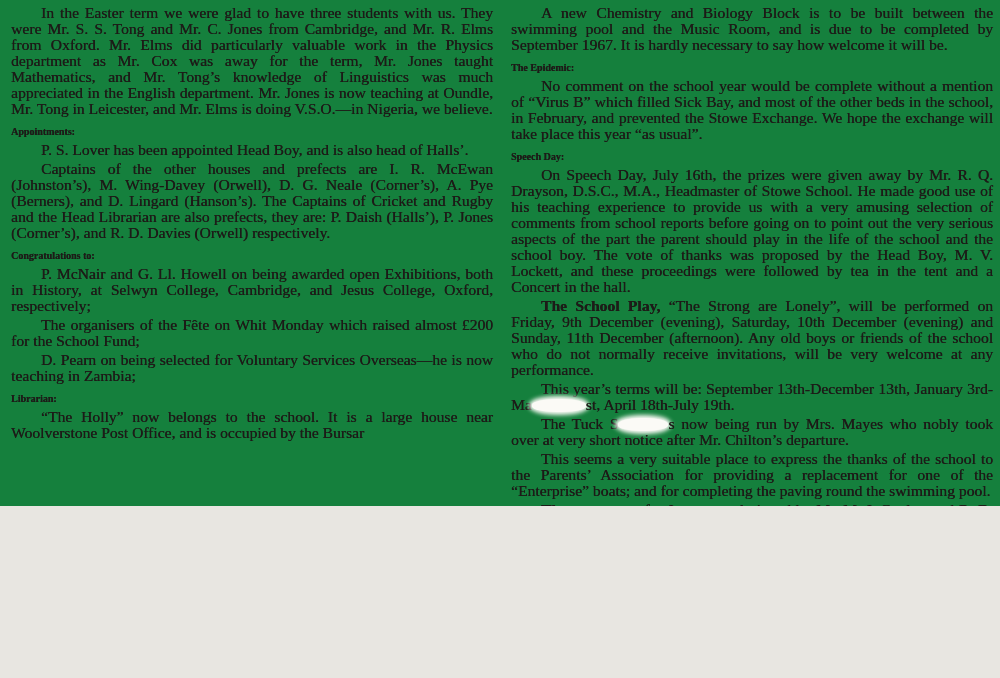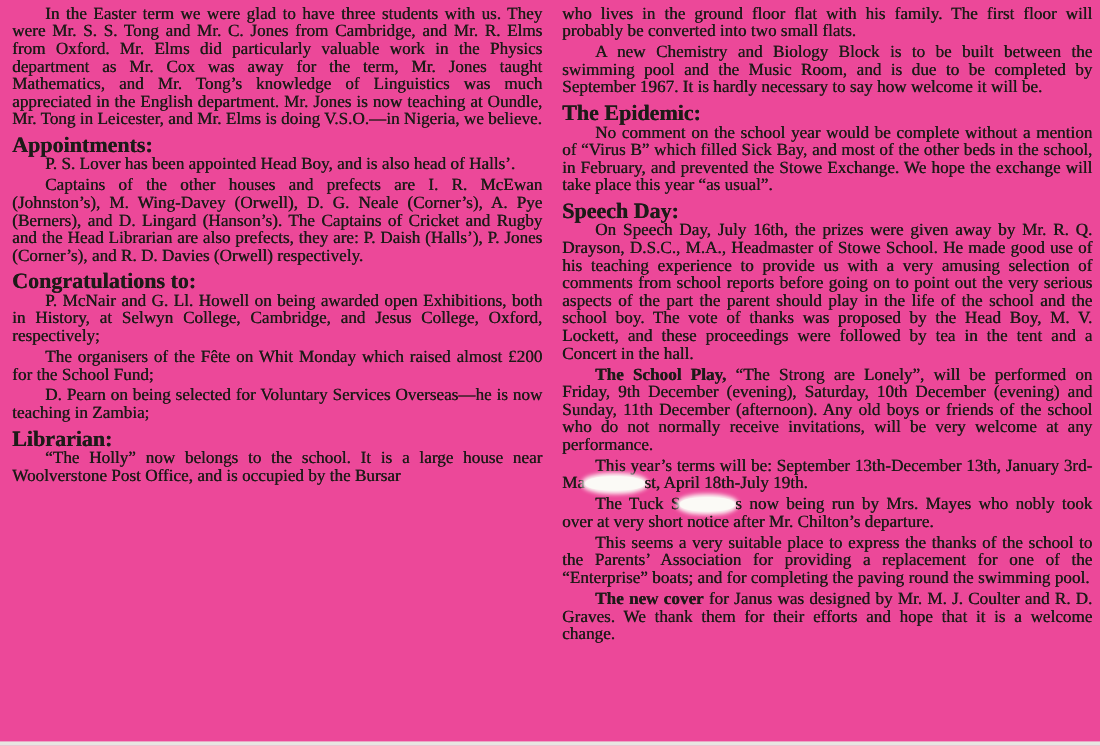--- a/index.html
+++ b/index.html
@@ -1,41 +1,41 @@
 <!DOCTYPE html>
 <html lang="en"><head>
 <meta charset="utf-8">
 <style>
   html,body{margin:0;padding:0;}
   body{background:#e8e6e1;}
   .page{
     position:relative;
-    width:1000px;height:674px;
-    background:#ec4899;
+    width:1000px;height:506px;
+    background:#15803d;
     overflow:hidden;
     font-family:"Liberation Serif", serif;
     color:#1d1b18;
   }
   .col{
     position:absolute;top:5px;width:482px;
   }
   .col-left{left:11px;}
   .col-right{left:511px;}
   p.para{
     margin:0 0 3px 0;
     text-indent:30px;
     text-align:justify;
     font-size:15.6px;
     line-height:16px;
     text-shadow:0.3px 0 0 currentColor;
   }
   p.para.noindent{text-indent:0;}
   h3.heading{
     margin:7px 0 2px 0;
-    font-size:20px;
+    font-size:10px;
     line-height:16px;
     font-weight:bold;
     text-align:left;
     text-shadow:0.3px 0 0 currentColor;
   }
   .bold{font-weight:bold;}
   .blot{
     display:inline-block;
     height:13px;
     vertical-align:-2px;
@@ -54,21 +54,20 @@
       <p class="para"><span>P. S. Lover has been appointed Head Boy, and is also head of Halls’.</span></p>
       <p class="para"><span>Captains of the other houses and prefects are I. R. McEwan (Johnston’s), M. Wing-Davey (Orwell), D. G. Neale (Corner’s), A. Pye (Berners), and D. Lingard (Hanson’s). The Captains of Cricket and Rugby and the Head Librarian are also prefects, they are: P. Daish (Halls’), P. Jones (Corner’s), and R. D. Davies (Orwell) respectively.</span></p>
       <h3 class="heading"><span>Congratulations to:</span></h3>
       <p class="para"><span>P. McNair and G. Ll. Howell on being awarded open Exhibitions, both in History, at Selwyn College, Cambridge, and Jesus College, Oxford, respectively;</span></p>
       <p class="para"><span>The organisers of the Fête on Whit Monday which raised almost £200 for the School Fund;</span></p>
       <p class="para"><span>D. Pearn on being selected for Voluntary Services Overseas—he is now teaching in Zambia;</span></p>
       <h3 class="heading"><span>Librarian:</span></h3>
       <p class="para"><span>“The Holly” now belongs to the school. It is a large house near Woolverstone Post Office, and is occupied by the Bursar</span></p>
     </div>
   <div class="col col-right">
-      <p class="para noindent"><span>who lives in the ground floor flat with his family. The first floor will probably be converted into two small flats.</span></p>
       <p class="para"><span>A new Chemistry and Biology Block is to be built between the swimming pool and the Music Room, and is due to be completed by September 1967. It is hardly necessary to say how welcome it will be.</span></p>
       <h3 class="heading"><span>The Epidemic:</span></h3>
       <p class="para"><span>No comment on the school year would be complete without a mention of “Virus B” which filled Sick Bay, and most of the other beds in the school, in February, and prevented the Stowe Exchange. We hope the exchange will take place this year “as usual”.</span></p>
       <h3 class="heading"><span>Speech Day:</span></h3>
       <p class="para"><span>On Speech Day, July 16th, the prizes were given away by Mr. R. Q. Drayson, D.S.C., M.A., Headmaster of Stowe School. He made good use of his teaching experience to provide us with a very amusing selection of comments from school reports before going on to point out the very serious aspects of the part the parent should play in the life of the school and the school boy. The vote of thanks was proposed by the Head Boy, M. V. Lockett, and these proceedings were followed by tea in the tent and a Concert in the hall.</span></p>
       <p class="para"><span class="bold">The School Play,</span><span> “The Strong are Lonely”, will be performed on Friday, 9th December (evening), Saturday, 10th December (evening) and Sunday, 11th December (afternoon). Any old boys or friends of the school who do not normally receive invitations, will be very welcome at any performance.</span></p>
       <p class="para"><span>This year’s terms will be: September 13th-December 13th, January 3rd-Ma</span><span class="blot" style="width: 54px;"></span><span>st, April 18th-July 19th.</span></p>
       <p class="para"><span>The Tuck S</span><span class="blot" style="width: 50px;"></span><span>s now being run by Mrs. Mayes who nobly took over at very short notice after Mr. Chilton’s departure.</span></p>
       <p class="para"><span>This seems a very suitable place to express the thanks of the school to the Parents’ Association for providing a replacement for one of the “Enterprise” boats; and for completing the paving round the swimming pool.</span></p>
       <p class="para"><span class="bold">The new cover</span><span> for Janus was designed by Mr. M. J. Coulter and R. D. Graves. We thank them for their efforts and hope that it is a welcome change.</span></p>

